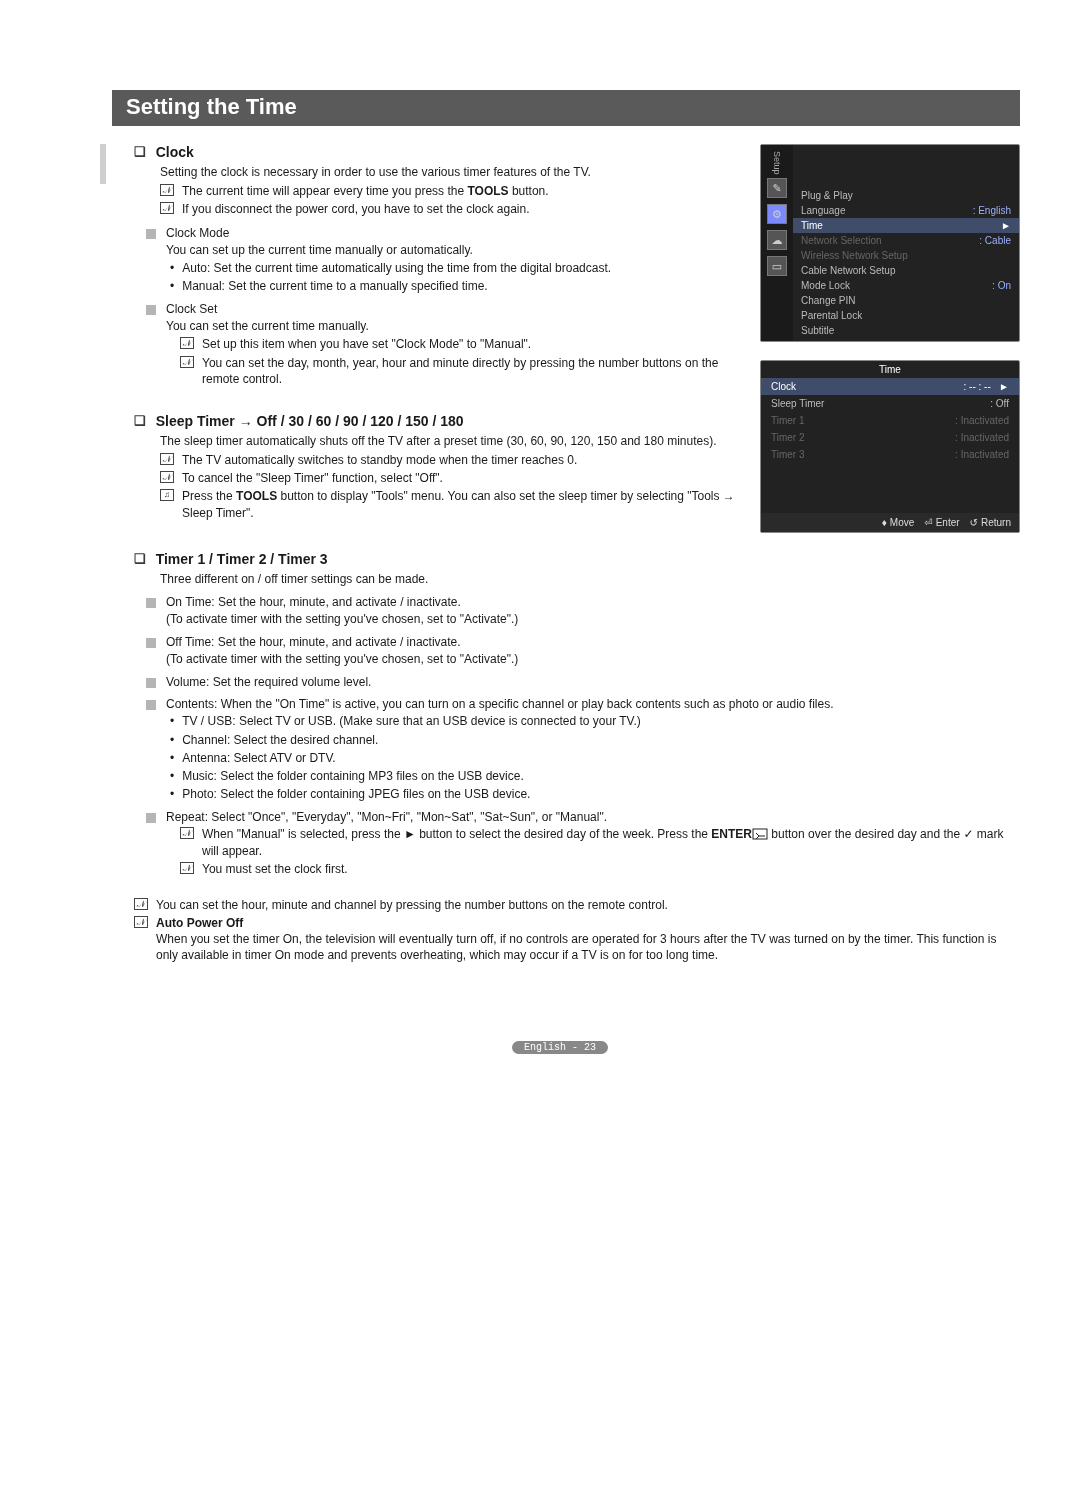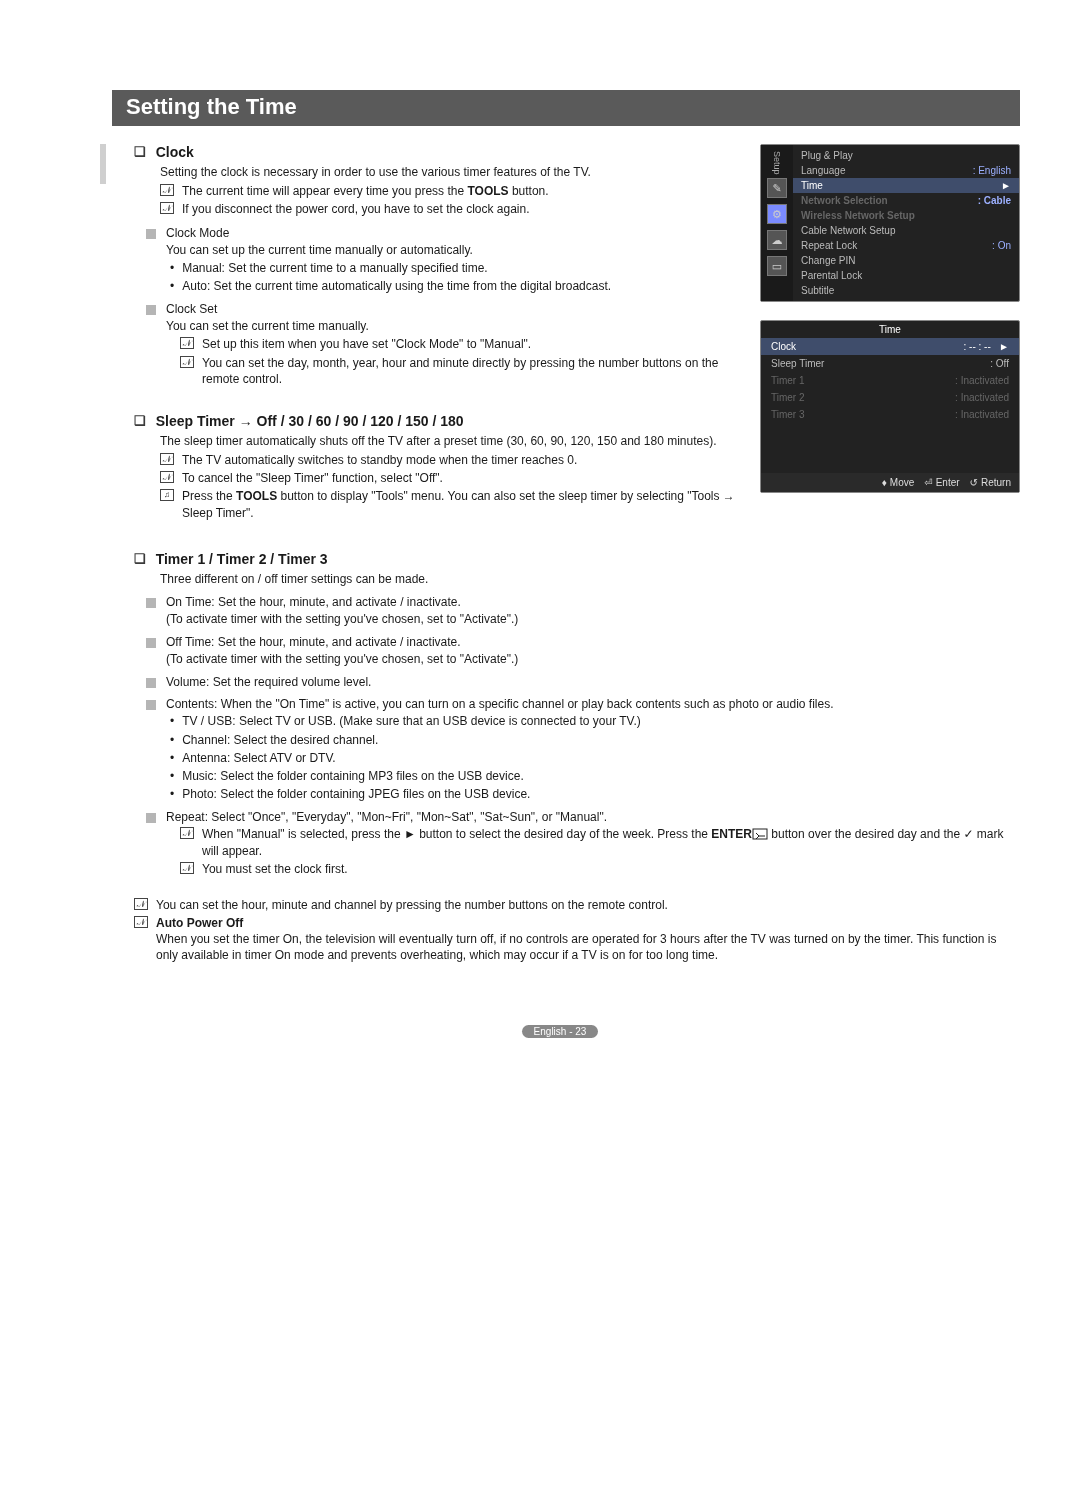--- a/index.html
+++ b/index.html
@@ -21,34 +21,34 @@
   .bullet { margin-left:40px; display:flex; margin-bottom:2px; line-height:1.35;}
   .bullet::before { content:'•'; margin-right:8px; }
   .sub-note { margin-left:50px; display:flex; align-items:flex-start; line-height:1.35; margin-bottom:2px;}
   .float-right { float: right; width: 260px; margin-left:15px; margin-bottom:8px;}
   .osd { background:#222; border:1px solid #888; border-radius:2px; font-size:10px; color:#eee; }
   .osd.main { display:flex; }
   .osd .sidebar { width:32px; background:#1a1a1a; display:flex; flex-direction:column; align-items:center; padding-top:4px;}
   .osd .sidebar .sic { width:20px; height:20px; margin:3px 0; background:#555; border:1px solid #777; font-size:11px; text-align:center; line-height:18px; color:#ccc;}
   .osd .sidebar .sic.active { background:#7b8bff; }
   .osd .rotlabel { writing-mode:vertical-rl; font-size:9px; color:#aaa; margin-top:2px;}
-  .osd .list { flex:1; padding:3px 0;}
+  .osd .list { flex:1; padding:3px 0;margin-top:40px;}
   .osd .row { display:flex; padding:2px 8px; justify-content:space-between; color:#bbb;}
   .osd .row.hl { background:#3f4d6b; color:#fff;}
-  .osd .row.dim { color:#666;font-weight:bold;}
+  .osd .row.dim { color:#666;}
   .osd .row .val { color:#9cb0ff;}
   .osd .row .arrow { color:#fff;}
   .osd2 { margin-top:18px; background:#222; border:1px solid #888; border-radius:2px; font-size:10px; color:#ddd;}
   .osd2 .titlebar { text-align:center; color:#fff; padding:3px 0; font-size:10px;}
   .osd2 .row2 { display:flex; justify-content:space-between; padding:3px 10px; color:#bbb;}
   .osd2 .row2.hl { background:#3f4d6b; color:#fff;}
   .osd2 .row2.dim { color:#666;}
   .osd2 .footer { display:flex; justify-content:flex-end; gap:10px; padding:4px 8px; background:#2a2a2a; font-size:10px;}
   .osd2 .footer span { display:flex; align-items:center; gap:3px; color:#ddd;}
-  .page-foot { clear:both; text-align:center; margin-top:60px;}
+  .page-foot { clear:both; text-align:center; margin-top:76px;font-family:Liberation Mono, monospace;}
   .page-foot .badge { background:#888; color:#fff; display:inline-block; padding:1px 12px; border-radius:9px; font-size:10px;}
   svg.inline-glyph { display:inline; vertical-align:-2px;}
 </style>
 </head>
 <body>
 
 <div class="title-bar">
   <div class="accent"></div>
   <h1>Setting the Time</h1>
 </div>
@@ -81,21 +81,21 @@
             <span>Network Selection</span>
             <span class="val">: Cable</span>
           </div>
           <div class="row dim">
             <span>Wireless Network Setup</span>
           </div>
           <div class="row ">
             <span>Cable Network Setup</span>
           </div>
           <div class="row ">
-            <span>Repeat Lock</span>
+            <span>Mode Lock</span>
             <span class="val">: On</span>
           </div>
           <div class="row ">
             <span>Change PIN</span>
           </div>
           <div class="row ">
             <span>Parental Lock</span>
           </div>
           <div class="row ">
             <span>Subtitle</span>
@@ -148,24 +148,24 @@
       <span class="note-icon">𝒩</span>
       <span>If you disconnect the power cord, you have to set the clock again.</span>
     </div>
 
   <div class="sub-head">
       <span class="sq"></span>
       <span>Clock Mode</span>
     </div>
   <div class="sub-body">You can set up the current time manually or automatically.</div>
   <div class="bullet">
+      <span>Auto: Set the current time automatically using the time from the digital broadcast.</span>
+    </div>
+  <div class="bullet">
       <span>Manual: Set the current time to a manually specified time.</span>
-    </div>
-  <div class="bullet">
-      <span>Auto: Set the current time automatically using the time from the digital broadcast.</span>
     </div>
 
   <div class="sub-head">
       <span class="sq"></span>
       <span>Clock Set</span>
     </div>
   <div class="sub-body">You can set the current time manually.</div>
   <div class="note" style="margin-left:50px">
       <span class="note-icon">𝒩</span>
       <span>Set up this item when you have set "Clock Mode" to "Manual".</span>

